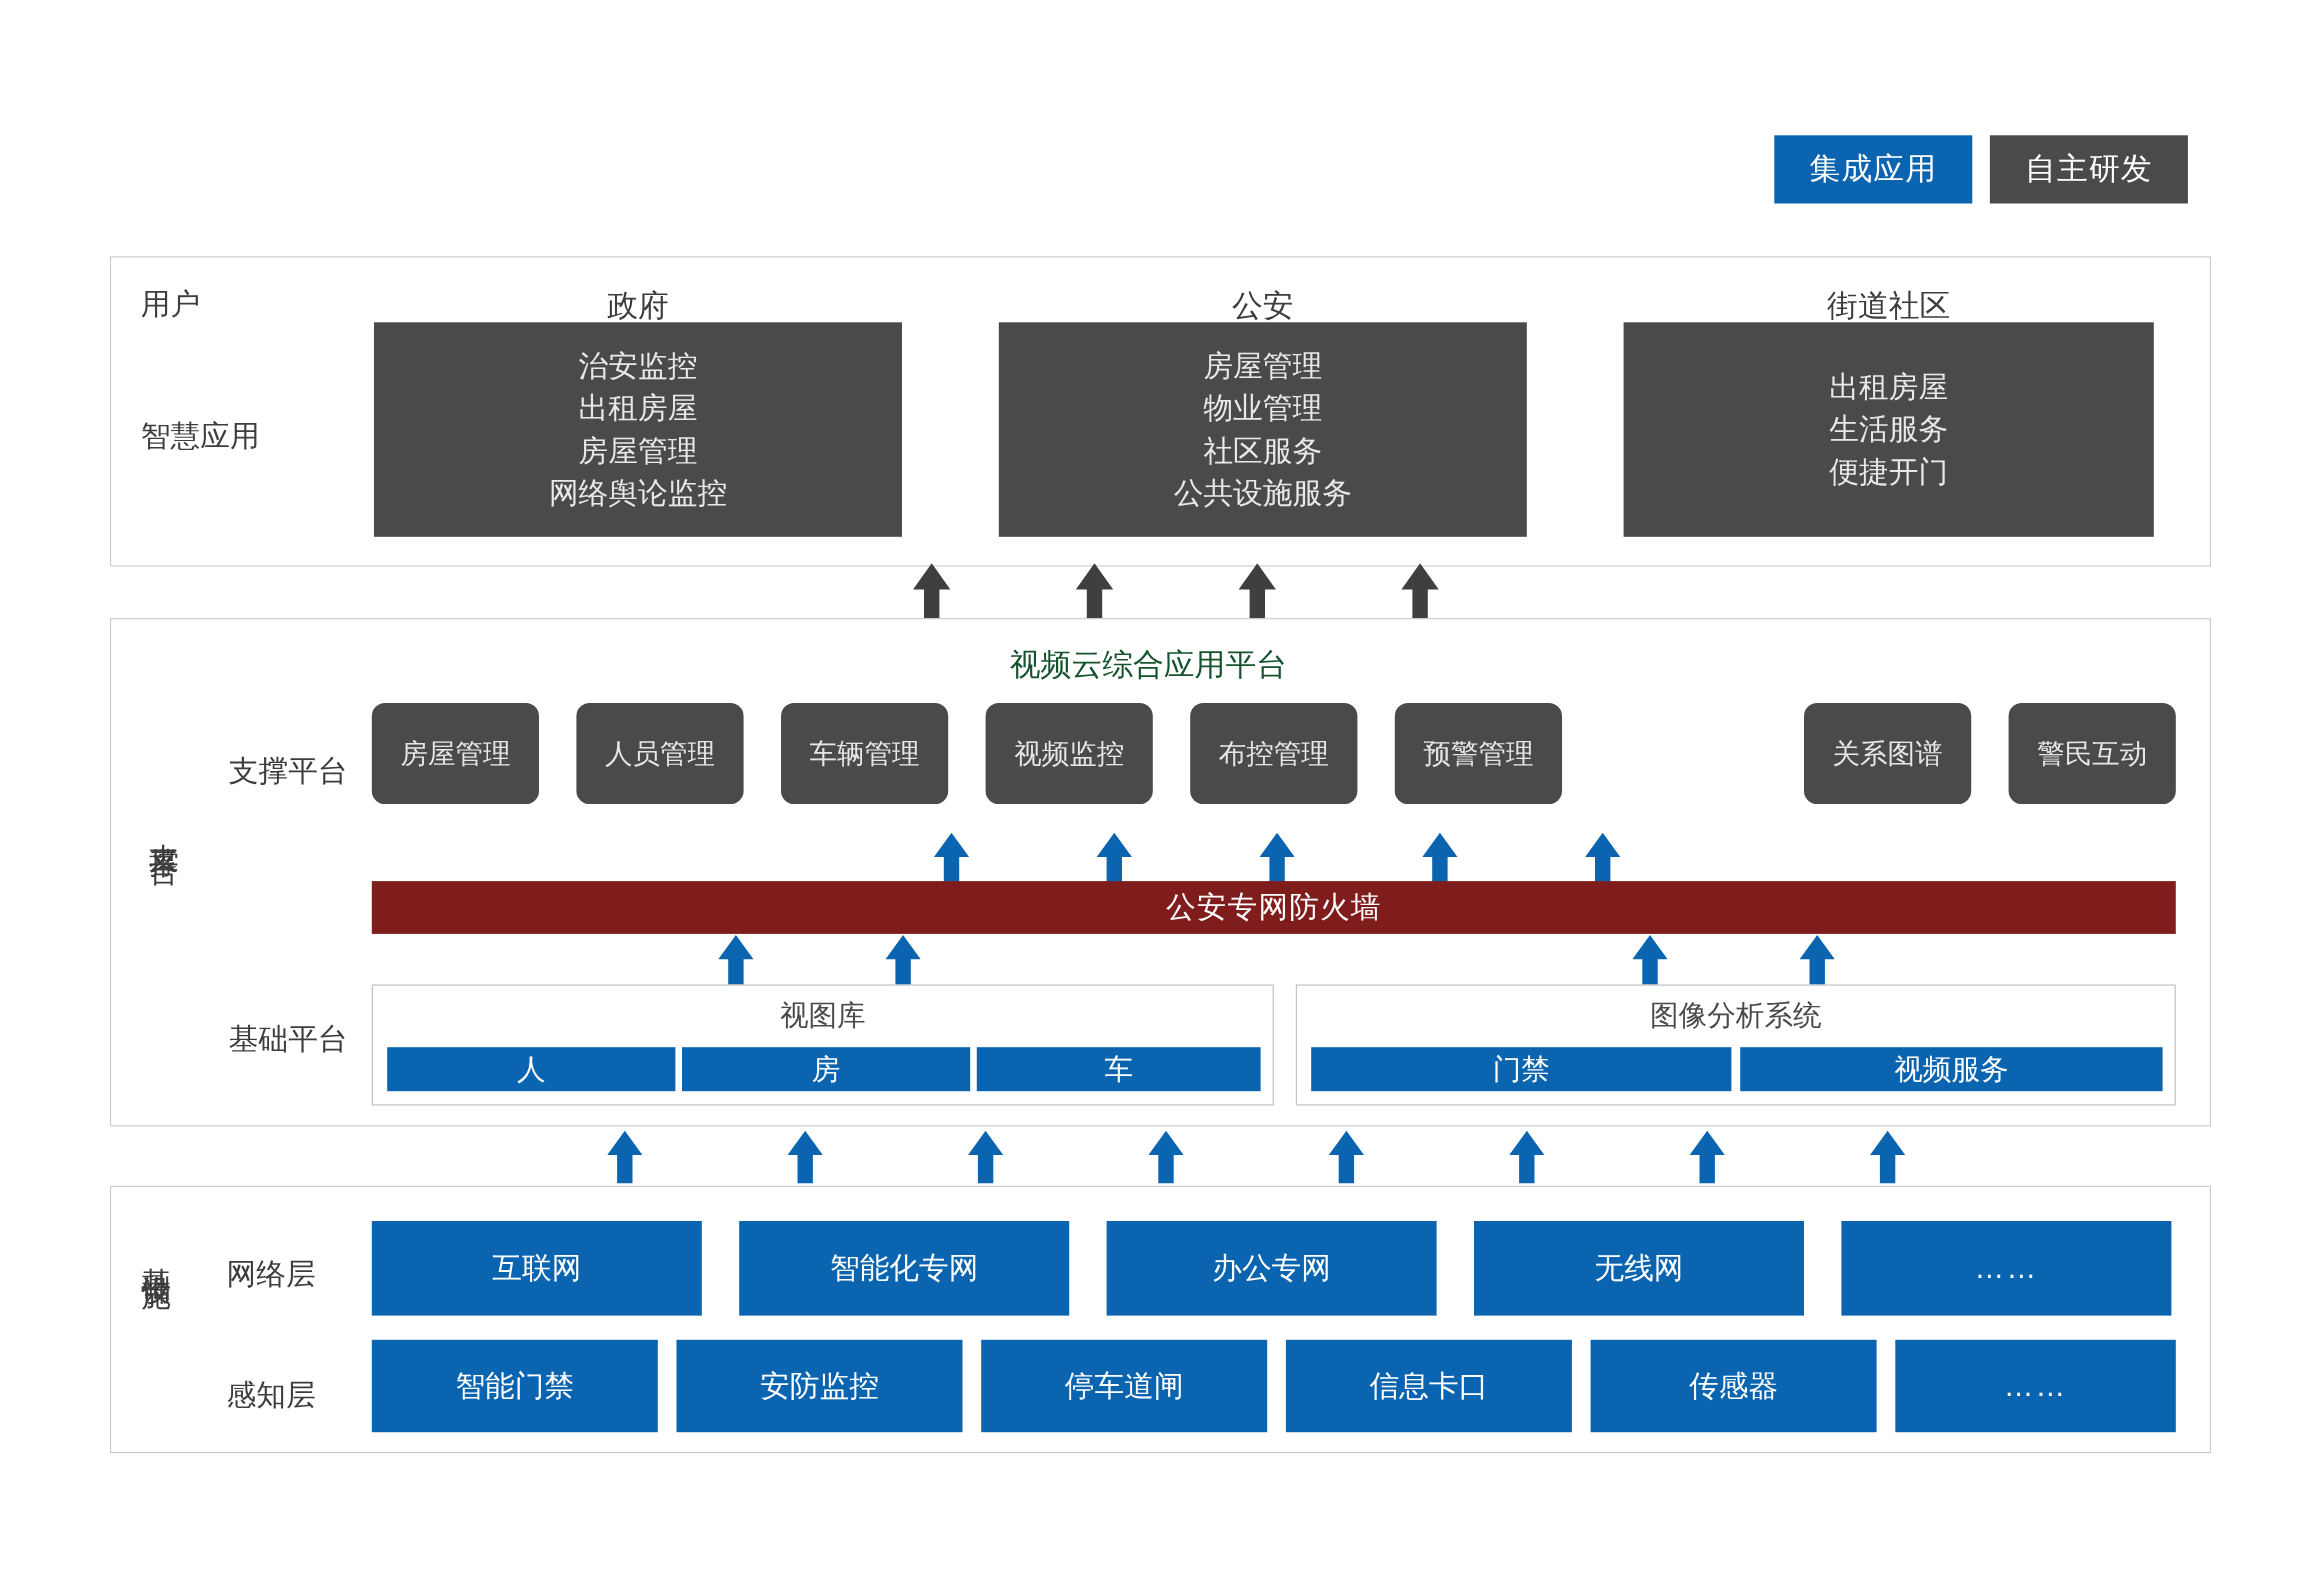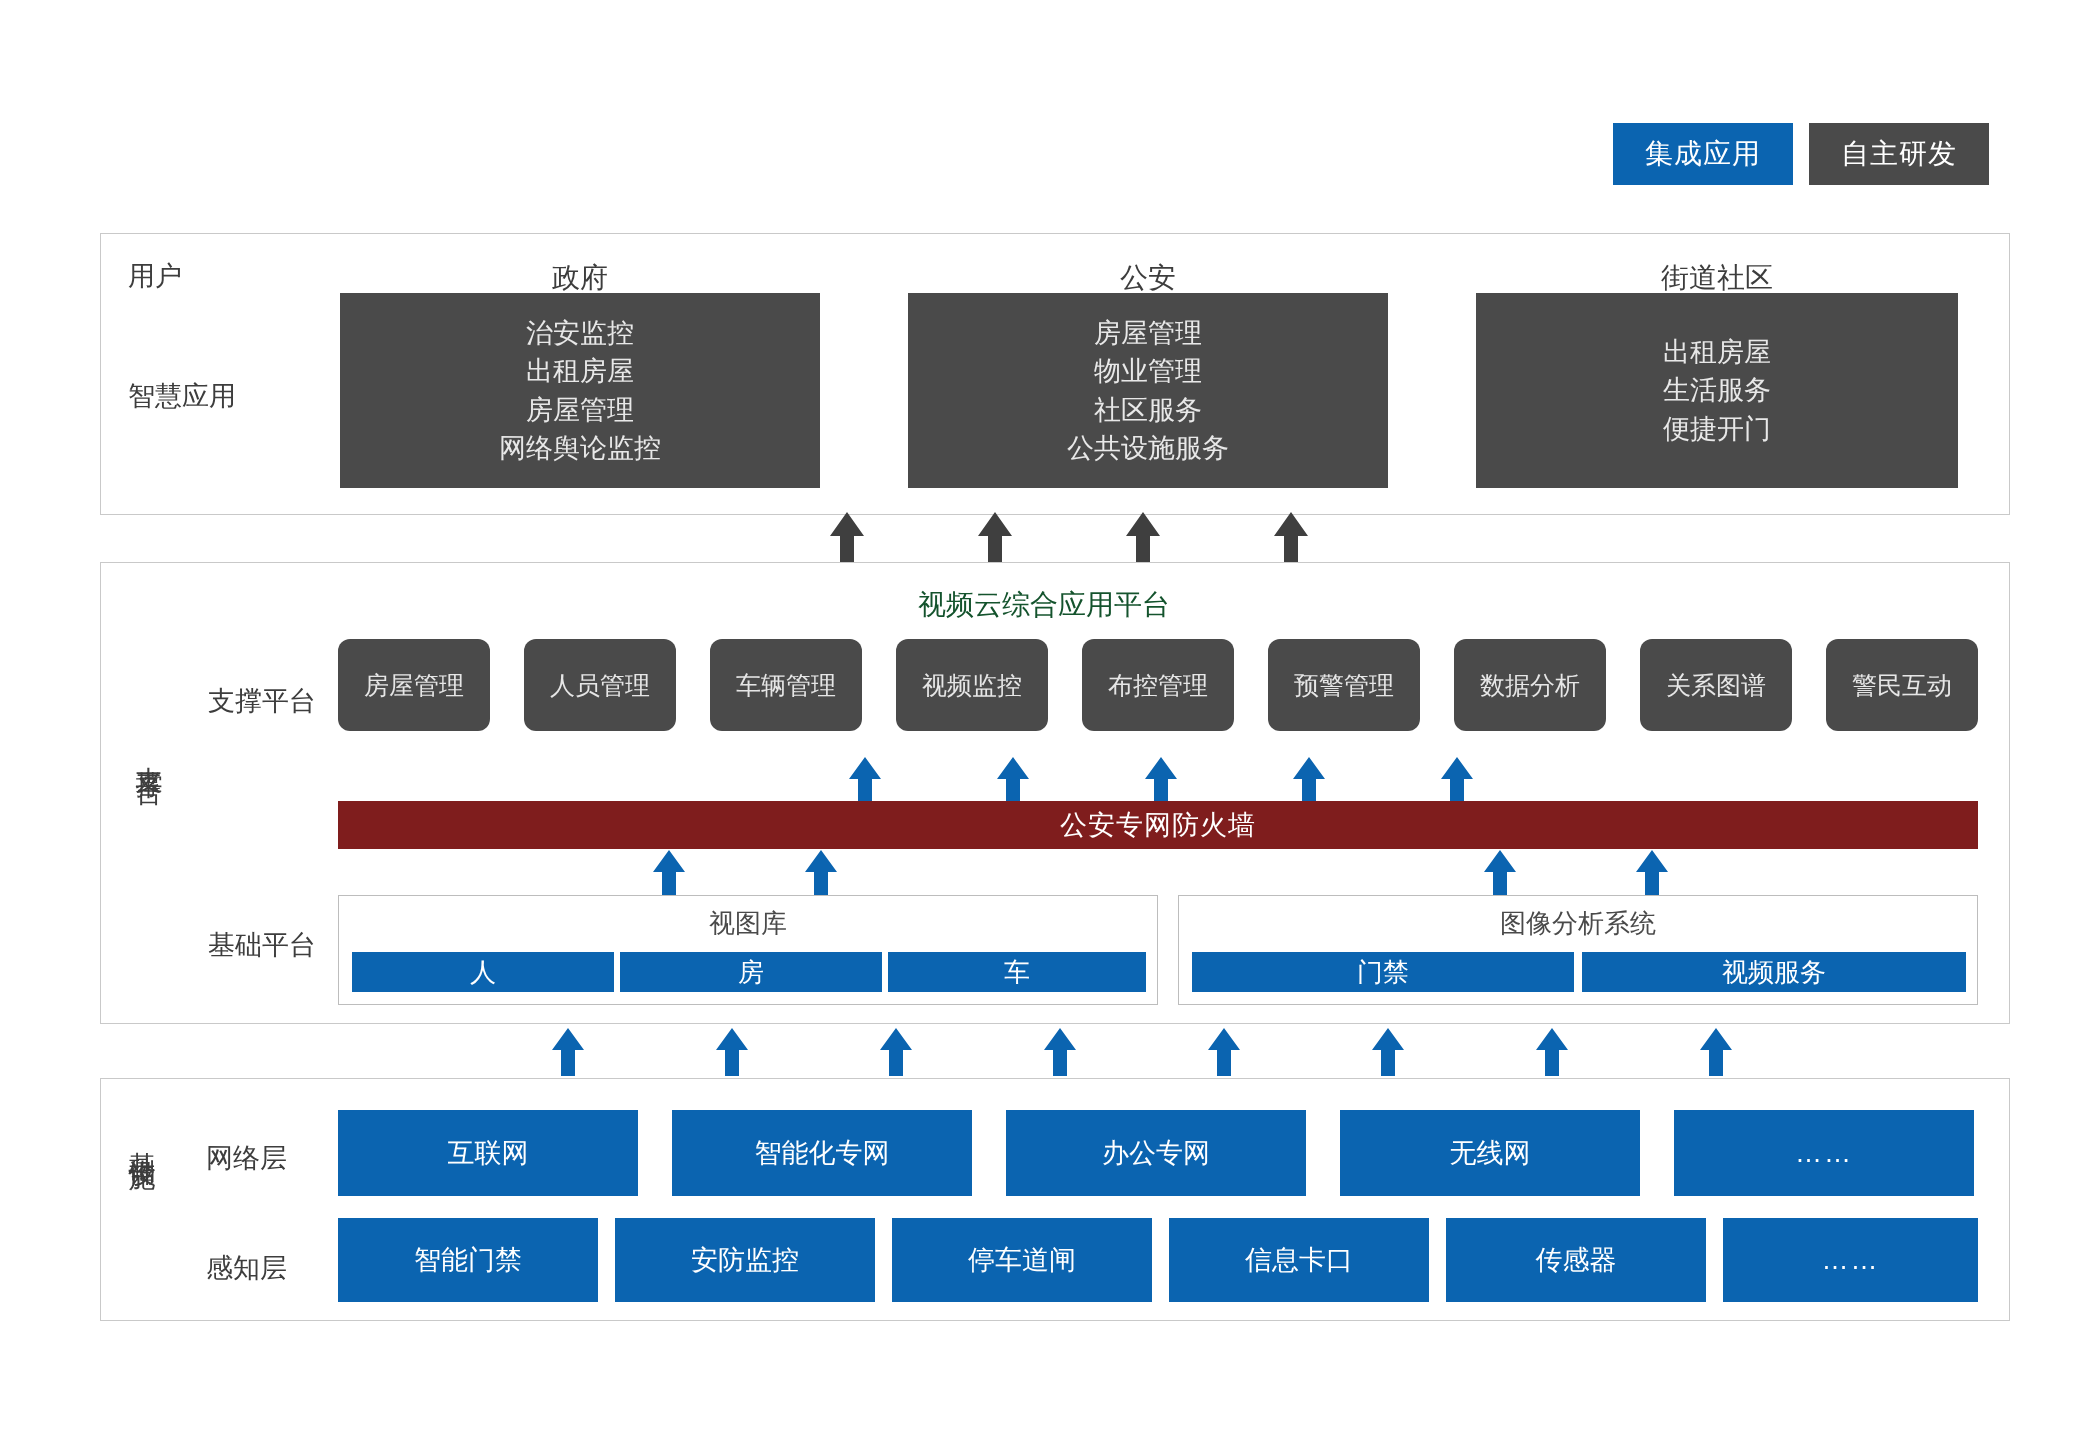--- a/index.html
+++ b/index.html
@@ -125,21 +125,20 @@
   <div class="platform-title" style="left:918px;top:586px;">视频云综合应用平台</div>
 
   <div class="side-label" style="left:208px;top:683px;">支撑平台</div>
 
   <div class="sup-box" style="left:338px;top:639px;width:152px;height:92px;">房屋管理</div>
   <div class="sup-box" style="left:524px;top:639px;width:152px;height:92px;">人员管理</div>
   <div class="sup-box" style="left:710px;top:639px;width:152px;height:92px;">车辆管理</div>
   <div class="sup-box" style="left:1082px;top:639px;width:152px;height:92px;">布控管理</div>
   <div class="sup-box" style="left:896px;top:639px;width:152px;height:92px;">视频监控</div>
   <div class="sup-box" style="left:1268px;top:639px;width:152px;height:92px;">预警管理</div>
-  <div class="sup-box" style="left:1454px;top:639px;width:152px;height:92px;">数据分析</div>
   <div class="sup-box" style="left:1640px;top:639px;width:152px;height:92px;">关系图谱</div>
   <div class="sup-box" style="left:1826px;top:639px;width:152px;height:92px;">警民互动</div>
 
   <div class="arrow" style="left:849px;top:757px;">
     <svg width="32" height="48" viewBox="0 0 32 48">
         <polygon points="16,0 32,22 23,22 23,48 9,48 9,22 0,22" fill="#0b64b0"></polygon>
       </svg>
   </div>
   <div class="arrow" style="left:997px;top:757px;">
     <svg width="32" height="48" viewBox="0 0 32 48">

